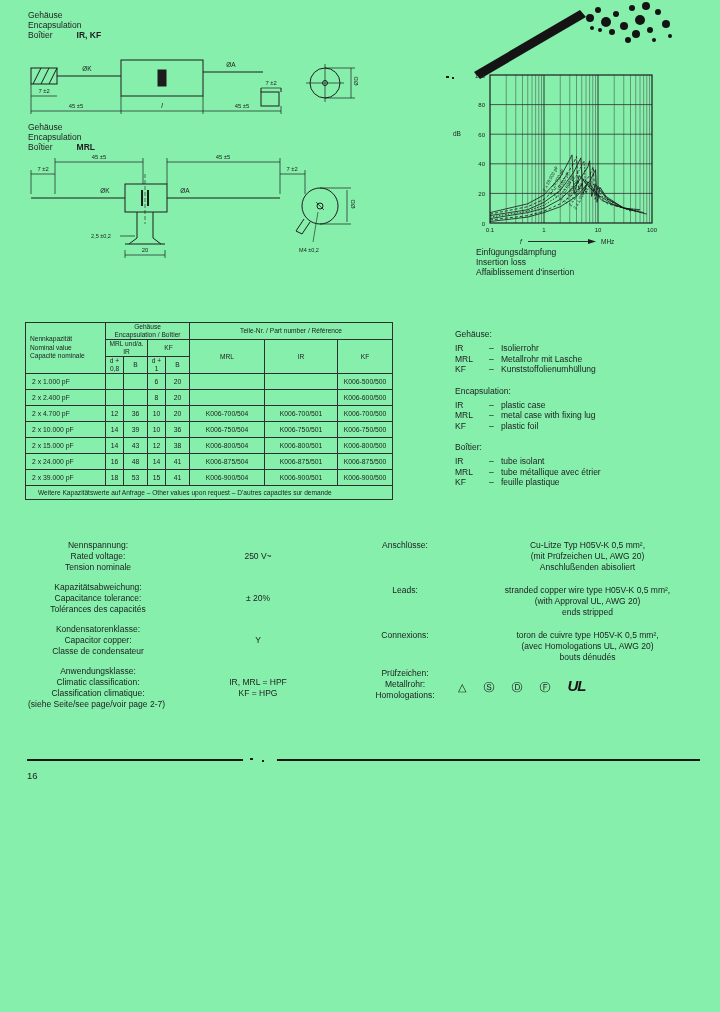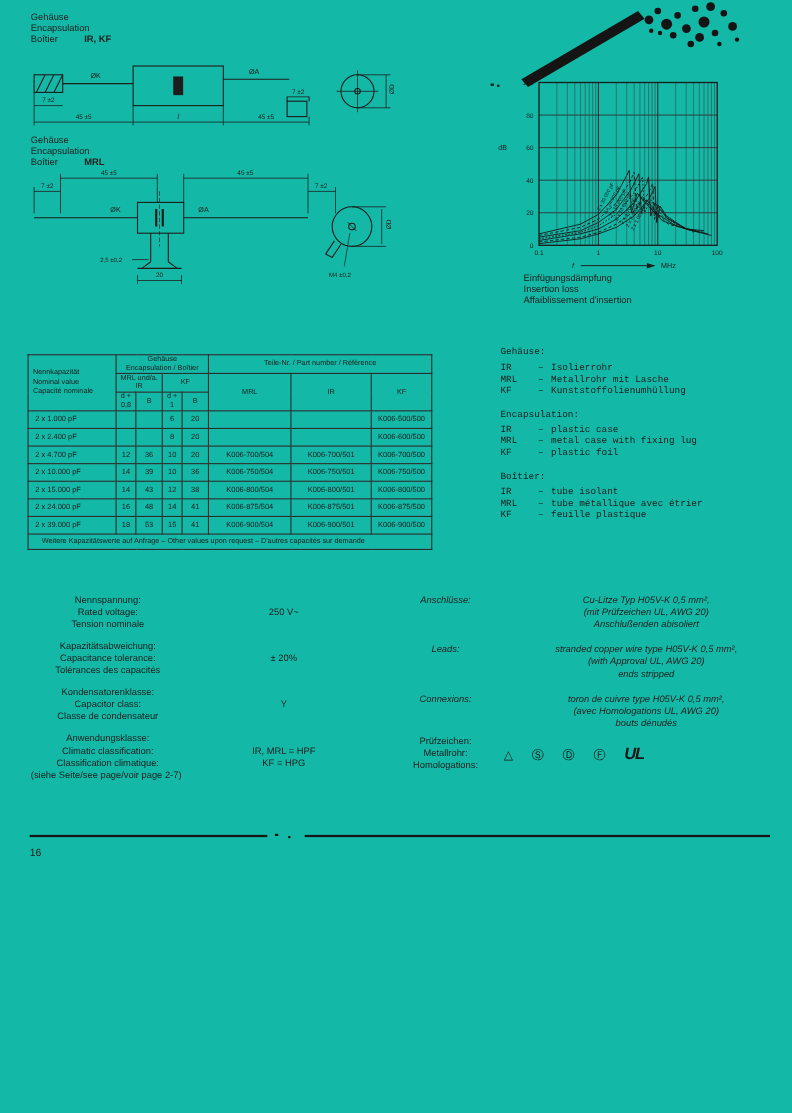--- a/index.html
+++ b/index.html
@@ -1,17 +1,17 @@
 <!DOCTYPE html>
 <html><head>
 <meta charset="utf-8">
 <style>
   html,body{margin:0;padding:0;background:#4a4a4a;}
   .page{
-    position:relative;width:720px;height:1012px;background:#14b8a6;
+    position:relative;width:720px;height:1012px;background:#86efac;
     font-family:"Liberation Sans",sans-serif;color:#1d1d1d;overflow:hidden;
   }
   .abs{position:absolute;}
   .t8{font-size:8.5px;line-height:10px;}
   .hdr-variant{display:inline-block;margin-left:24px;font-weight:bold;}
 
   
   #parts-table{border-collapse:collapse;table-layout:fixed;width:367px;font-size:6.8px;color:#1d1d1d;}
   #parts-table th,#parts-table td{border:1px solid #2e2e2e;padding:0 2px;font-weight:normal;text-align:center;vertical-align:middle;}
   #parts-table thead th{font-size:6.6px;line-height:8px;}
@@ -354,21 +354,21 @@
           </tr>
         </tbody>
       <tfoot>
         <tr>
             <td colspan="8">Weitere Kapazitätswerte auf Anfrage – Other values upon request – D'autres capacités sur demande</td>
           </tr>
       </tfoot>
     </table>
   </div>
 
-  <div id="case-legend" class="abs" style="left:455px;top:315px;font-family:Liberation Mono, monospace;">
+  <div id="case-legend" class="abs" style="left:455px;top:329px;">
       <div class="legend-block">
         <div class="legend-title">Gehäuse:</div>
         <div class="legend-item">
           <span class="lk">IR</span>
           <span class="ld">–</span>
           <span class="lv">Isolierrohr</span>
         </div>
         <div class="legend-item">
           <span class="lk">MRL</span>
           <span class="ld">–</span>
@@ -439,21 +439,21 @@
         </div>
         <div class="spec-values">
           <div class="ln">&nbsp;</div>
           <div class="ln">± 20%</div>
           <div class="ln">&nbsp;</div>
         </div>
       </div>
       <div class="spec-row">
         <div class="spec-labels">
           <div class="ln">Kondensatorenklasse:</div>
-          <div class="ln">Capacitor class:</div>
+          <div class="ln">Capacitor copper:</div>
           <div class="ln">Classe de condensateur</div>
         </div>
         <div class="spec-values">
           <div class="ln">&nbsp;</div>
           <div class="ln">Y</div>
           <div class="ln">&nbsp;</div>
         </div>
       </div>
       <div class="spec-row">
         <div class="spec-labels">
@@ -462,21 +462,21 @@
           <div class="ln">Classification climatique:</div>
         </div>
         <div class="spec-values">
           <div class="ln">&nbsp;</div>
           <div class="ln">IR, MRL = HPF</div>
           <div class="ln">KF = HPG</div>
         </div>
       </div>
     </div>
 
-  <div id="specs-right" class="abs" style="left:352px;top:540px;width:365px;font-style:italic;">
+  <div id="specs-right" class="abs" style="left:352px;top:540px;width:365px;">
 
   <div class="spec-row">
         <div class="spec-labels">
           <div class="ln">Anschlüsse:</div>
         </div>
         <div class="spec-values">
           <div class="ln">Cu-Litze Typ H05V-K  0,5 mm²,</div>
           <div class="ln">(mit Prüfzeichen UL, AWG 20)</div>
           <div class="ln">Anschlußenden abisoliert</div>
         </div>

